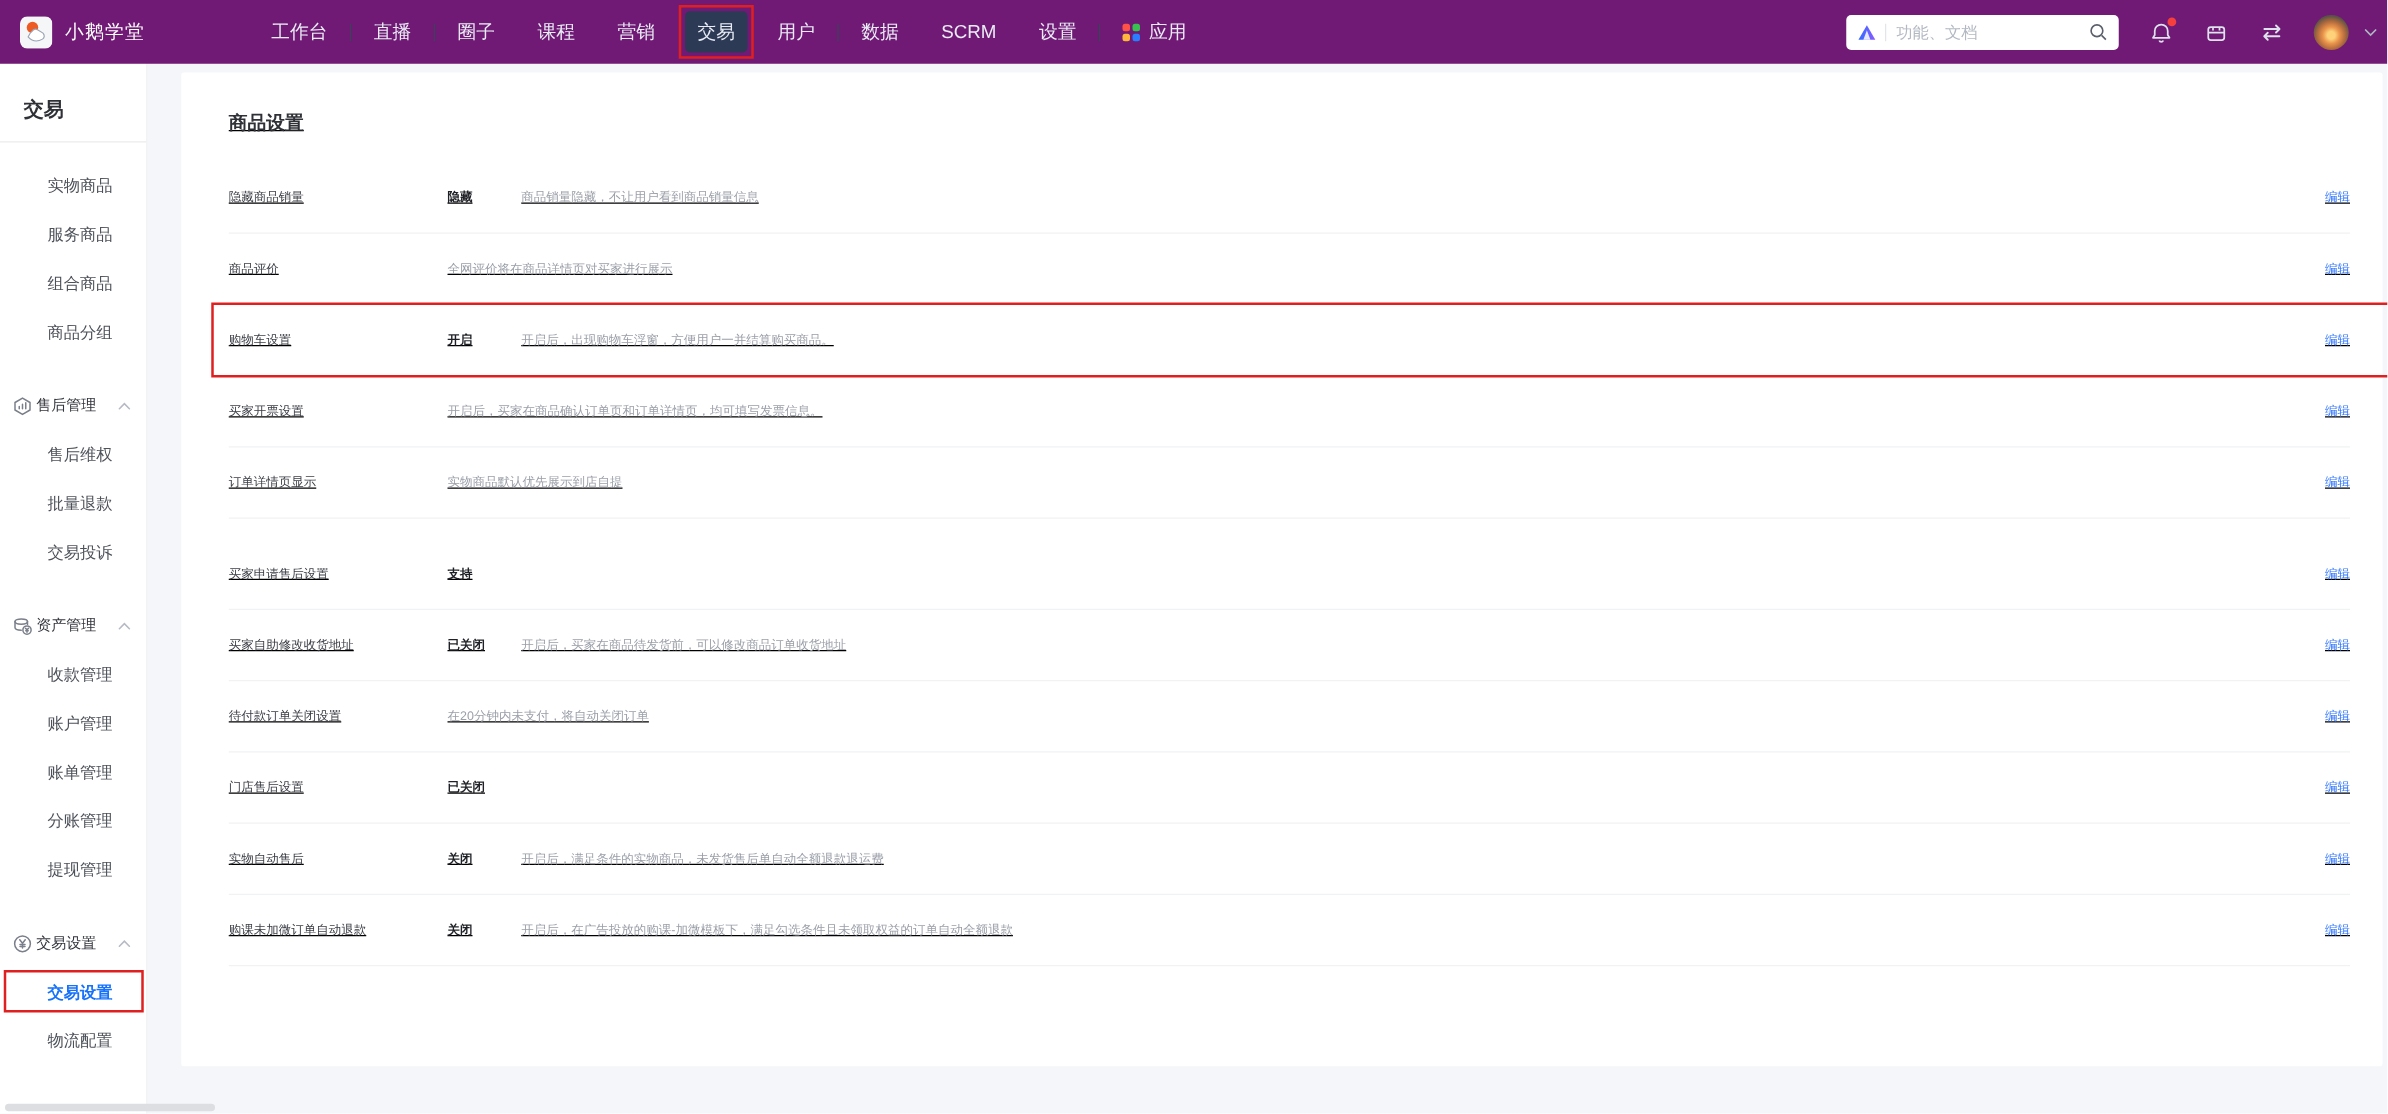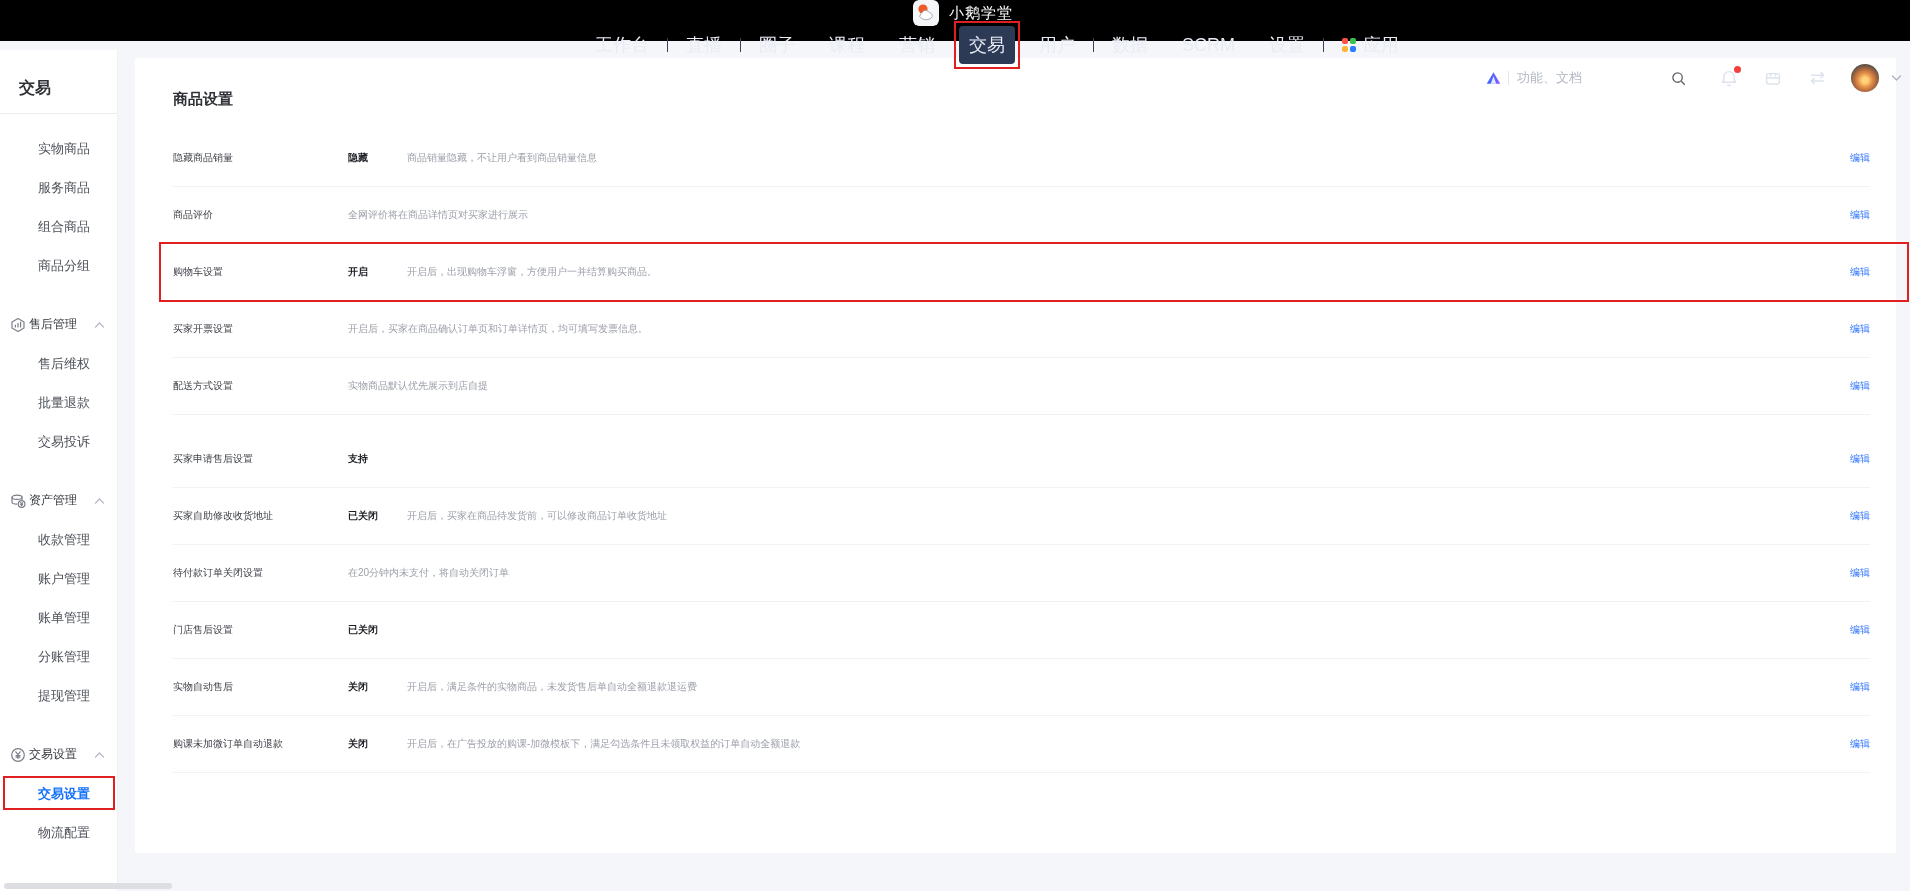--- a/index.html
+++ b/index.html
@@ -1,25 +1,25 @@
 <!DOCTYPE html>
 <html><head>
 <meta charset="utf-8">
 <style>
   html,body{margin:0;padding:0;}
   body{font-family:"Liberation Sans","DejaVu Sans",sans-serif;}
   .page{position:relative;width:1910px;height:891px;background:#f4f6f9;overflow:hidden;}
 
   
-  .topbar{position:absolute;left:0;top:0;width:100%;height:41px;background:#000000;display:flex;align-items:center;z-index:5;flex-direction:column;}
+  .topbar{position:absolute;left:0;top:0;width:100%;height:51px;background:#701a75;display:flex;align-items:center;z-index:5;}
   .brand{display:flex;align-items:center;margin-left:16px;cursor:pointer;}
   .logo{width:26px;height:26px;border-radius:6px;overflow:hidden;display:block;}
   .brand-name{color:#ffffff;font-size:15px;margin-left:10px;letter-spacing:1px;}
   .nav{display:flex;align-items:center;margin-left:84px;}
-  .nav-item{position:relative;display:flex;align-items:center;color:#e8ecf4;font-size:18px;padding:7px 10px;margin:0 7px;border-radius:4px;cursor:pointer;white-space:nowrap;}
+  .nav-item{position:relative;display:flex;align-items:center;color:#e8ecf4;font-size:15px;padding:7px 10px;margin:0 7px;border-radius:4px;cursor:pointer;white-space:nowrap;}
   .nav-item.active{background:#2c3a55;}
   .nav-item.annotated::after{content:"";position:absolute;inset:-5px;border:2px solid #e02020;pointer-events:none;}
   .nav-sep{width:1px;height:14px;background:#39425a;margin:0 1px;}
   .app-grid{display:inline-grid;grid-template-columns:6px 6px;grid-gap:2px;margin-right:7px;}
   .app-grid i{width:6px;height:6px;border-radius:2px;display:block;}
 
   .top-right{margin-left:auto;display:flex;align-items:center;gap:24px;padding-right:8px;}
   .searchbox{width:218px;height:28px;background:#ffffff;border-radius:4px;display:flex;align-items:center;padding:0 9px;box-sizing:border-box;cursor:text;}
   .search-divider{width:1px;height:14px;background:#e3e5e9;margin:0 8px 0 7px;}
   .search-placeholder{font-size:13px;color:#b3b8c2;flex:1;white-space:nowrap;overflow:hidden;}
@@ -36,21 +36,21 @@
   #sb-items{margin-top:15px;}
   .sb-item{position:relative;height:39px;line-height:39px;padding-left:38px;font-size:13px;color:#4d5159;cursor:pointer;white-space:nowrap;font-family:Liberation Serif, serif;}
   .sb-item.active{color:#1672fa;font-weight:700;}
   .sb-item.annotated::after{content:"";position:absolute;left:3px;right:2px;top:2px;bottom:3px;border:2px solid #e02020;pointer-events:none;}
   .sb-group{display:flex;align-items:center;height:39px;margin-top:20px;padding:0 12px 0 10px;font-size:12px;color:#33363c;cursor:pointer;white-space:nowrap;}
   .sb-group svg.gicon{margin-right:3px;flex:none;}
   .sb-group .gtxt{flex:1;}
   .sb-group svg.chev{flex:none;}
 
   
-  .card{position:absolute;left:135px;top:58px;width:1761px;height:795px;background:#ffffff;border-radius:2px;z-index:1;}
+  .card{position:absolute;left:145px;top:58px;width:1761px;height:795px;background:#ffffff;border-radius:2px;z-index:1;text-decoration:underline;}
   .section-title{margin-left:38px;font-size:15px;font-weight:700;color:#2f3136;line-height:22px;}
   .section-title.first{padding-top:30px;}
   .section-title.second{margin-top:42px;}
   .rows.first{margin-top:20px;}
   .rows.second{margin-top:16px;}
   .row{position:relative;height:56px;margin:0 26px 0 38px;display:flex;align-items:center;border-bottom:1px solid #f1f2f4;font-size:10px;}
   .row-label{width:175px;flex:none;color:#3b3e45;}
   .row-status{width:59px;flex:none;color:#1f2126;font-weight:700;}
   .row-desc{color:#9b9fa8;}
   .row-action{margin-left:auto;color:#3377fe;cursor:pointer;text-decoration:none;flex:none;}
@@ -243,21 +243,21 @@
           <span class="row-status">开启</span>
           <span class="row-desc">开启后，出现购物车浮窗，方便用户一并结算购买商品。</span>
           <a class="row-action">编辑</a>
         </div>
         <div class="row">
           <span class="row-label">买家开票设置</span>
           <span class="row-desc">开启后，买家在商品确认订单页和订单详情页，均可填写发票信息。</span>
           <a class="row-action">编辑</a>
         </div>
         <div class="row">
-          <span class="row-label">配送方式设置</span>
+          <span class="row-label">订单详情页显示</span>
           <span class="row-desc">实物商品默认优先展示到店自提</span>
           <a class="row-action">编辑</a>
         </div>
       </div>
       <div class="rows second">
         <div class="row">
           <span class="row-label">买家申请售后设置</span>
           <span class="row-status">支持</span>
           <a class="row-action">编辑</a>
         </div>

